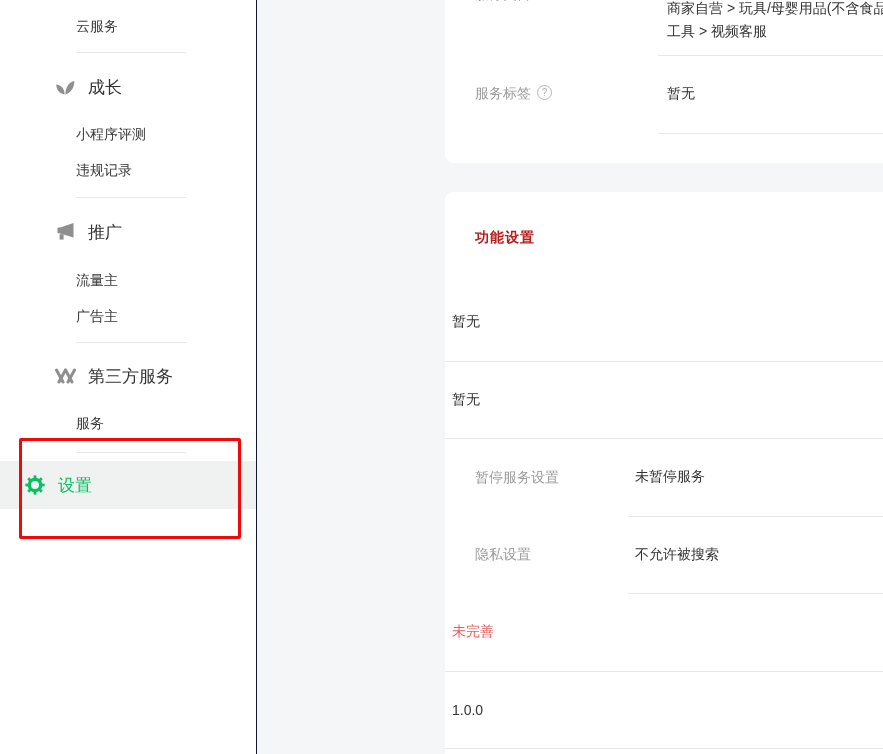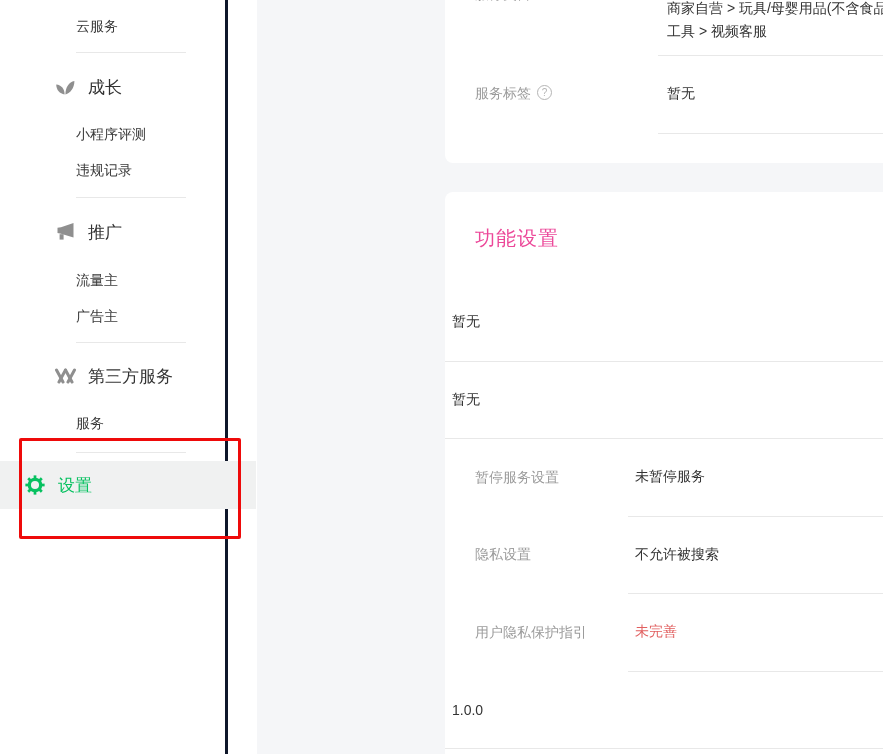--- a/index.html
+++ b/index.html
@@ -4,22 +4,22 @@
 <style>
   * { margin:0; padding:0; box-sizing:border-box; }
   html,body { background:#fff; }
   .root {
     position:relative; width:883px; height:754px; overflow:hidden;
     background:#fff; font-family:"Liberation Sans","DejaVu Sans",sans-serif;
     color:#2e2e2e;
   }
   
   .sidebar {
-    position:absolute; left:0; top:0; width:228px; height:754px;
-    background:#fff; border-right:3px solid #0f172a;
+    position:absolute; left:0; top:0; width:257px; height:754px;
+    background:#fff; border-right:1px solid #0f172a;
   }
   .side-sub {
     position:absolute; left:76px; height:20px; display:flex; align-items:center;
     font-size:14px; color:#3a3a3a; cursor:pointer; white-space:nowrap;
   }
   .side-header {
     position:absolute; left:54px; height:26px; display:flex; align-items:center;
     font-size:17px; color:#333; cursor:pointer; white-space:nowrap;
   }
   .side-header .hicon { width:22px; height:20px; margin-right:12px; display:flex; align-items:center; justify-content:center; }
@@ -50,21 +50,21 @@
   .card2 { top:192px; height:600px; }
   .c1-label { position:absolute; left:30px; height:20px; display:flex; align-items:flex-start; font-size:14px; color:#9b9b9b; white-space:nowrap; }
   .c1-value { position:absolute; left:222px; font-size:14px; color:#333; line-height:23px; white-space:nowrap; }
   .c1-div   { position:absolute; left:213px; right:-60px; height:1px; background:#e8e8e8; }
   .help-circle {
     display:inline-flex; align-items:center; justify-content:center;
     width:15px; height:15px; border:1px solid #b5b5b5; border-radius:50%;
     font-size:10px; color:#b5b5b5; margin-left:6px; cursor:pointer;
   }
   .card2 .title-wrap { height:92px; display:flex; align-items:center; padding-left:30px; }
-  .card2 .title { font-size:20px; color:#ec4899; letter-spacing:1px; }
+  .card2 .title { font-size:14px; color:#b91c1c; letter-spacing:1px;font-weight:bold; }
   .frow { display:flex; height:77.5px; }
   .frow .flabel {
     width:183px; padding-left:30px; display:flex; align-items:center;
     font-size:14px; color:#9b9b9b; white-space:nowrap;
   }
   .frow .fvalue {
     flex:1; margin-right:-60px; display:flex; align-items:center; padding-left:7px;
     font-size:14px; color:#333; border-bottom:1px solid #e8e8e8; white-space:nowrap;
   }
   .frow .fvalue.warning { color:#e15f5f; }
@@ -199,21 +199,20 @@
       </div>
       <div class="frow">
         <div class="flabel">暂停服务设置</div>
         <div class="fvalue">未暂停服务</div>
       </div>
       <div class="frow">
         <div class="flabel">隐私设置</div>
         <div class="fvalue">不允许被搜索</div>
       </div>
       <div class="frow">
-        <div class="flabel">用户隐私保护指引</div>
         <div class="fvalue warning">未完善</div>
       </div>
       <div class="frow">
         <div class="fvalue">1.0.0</div>
       </div>
     </section>
 
   </div>
 </div>
 

